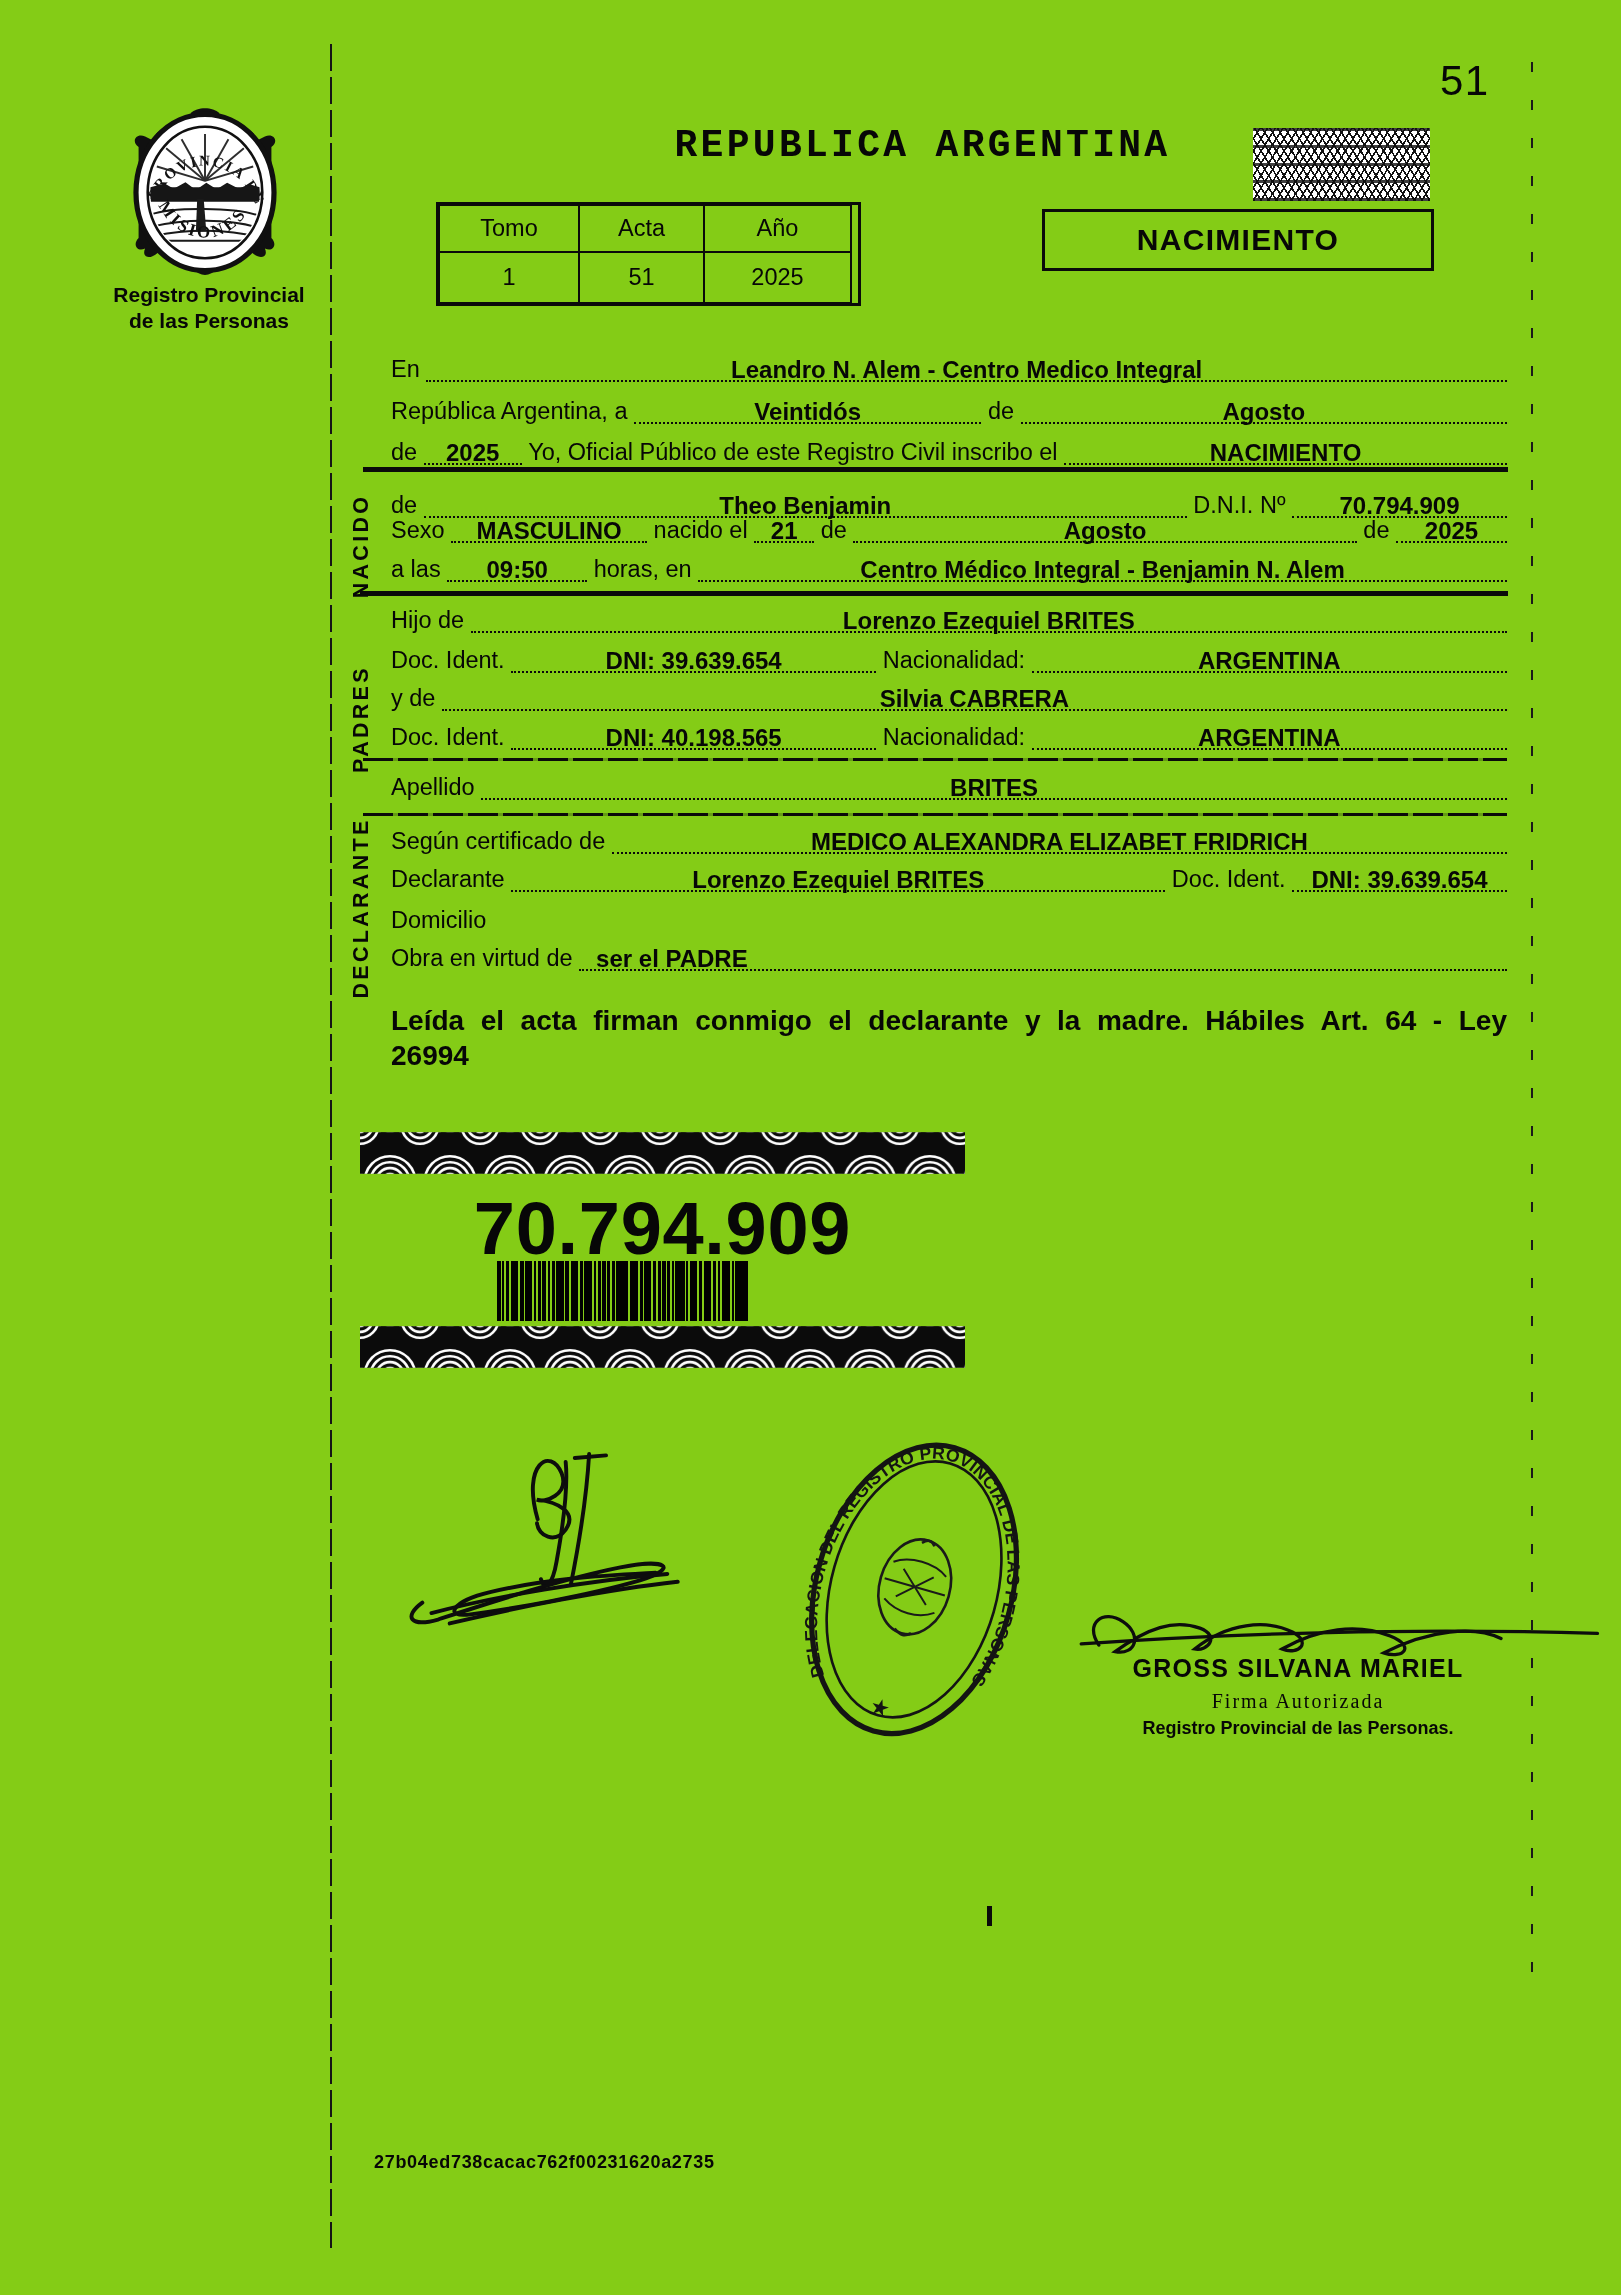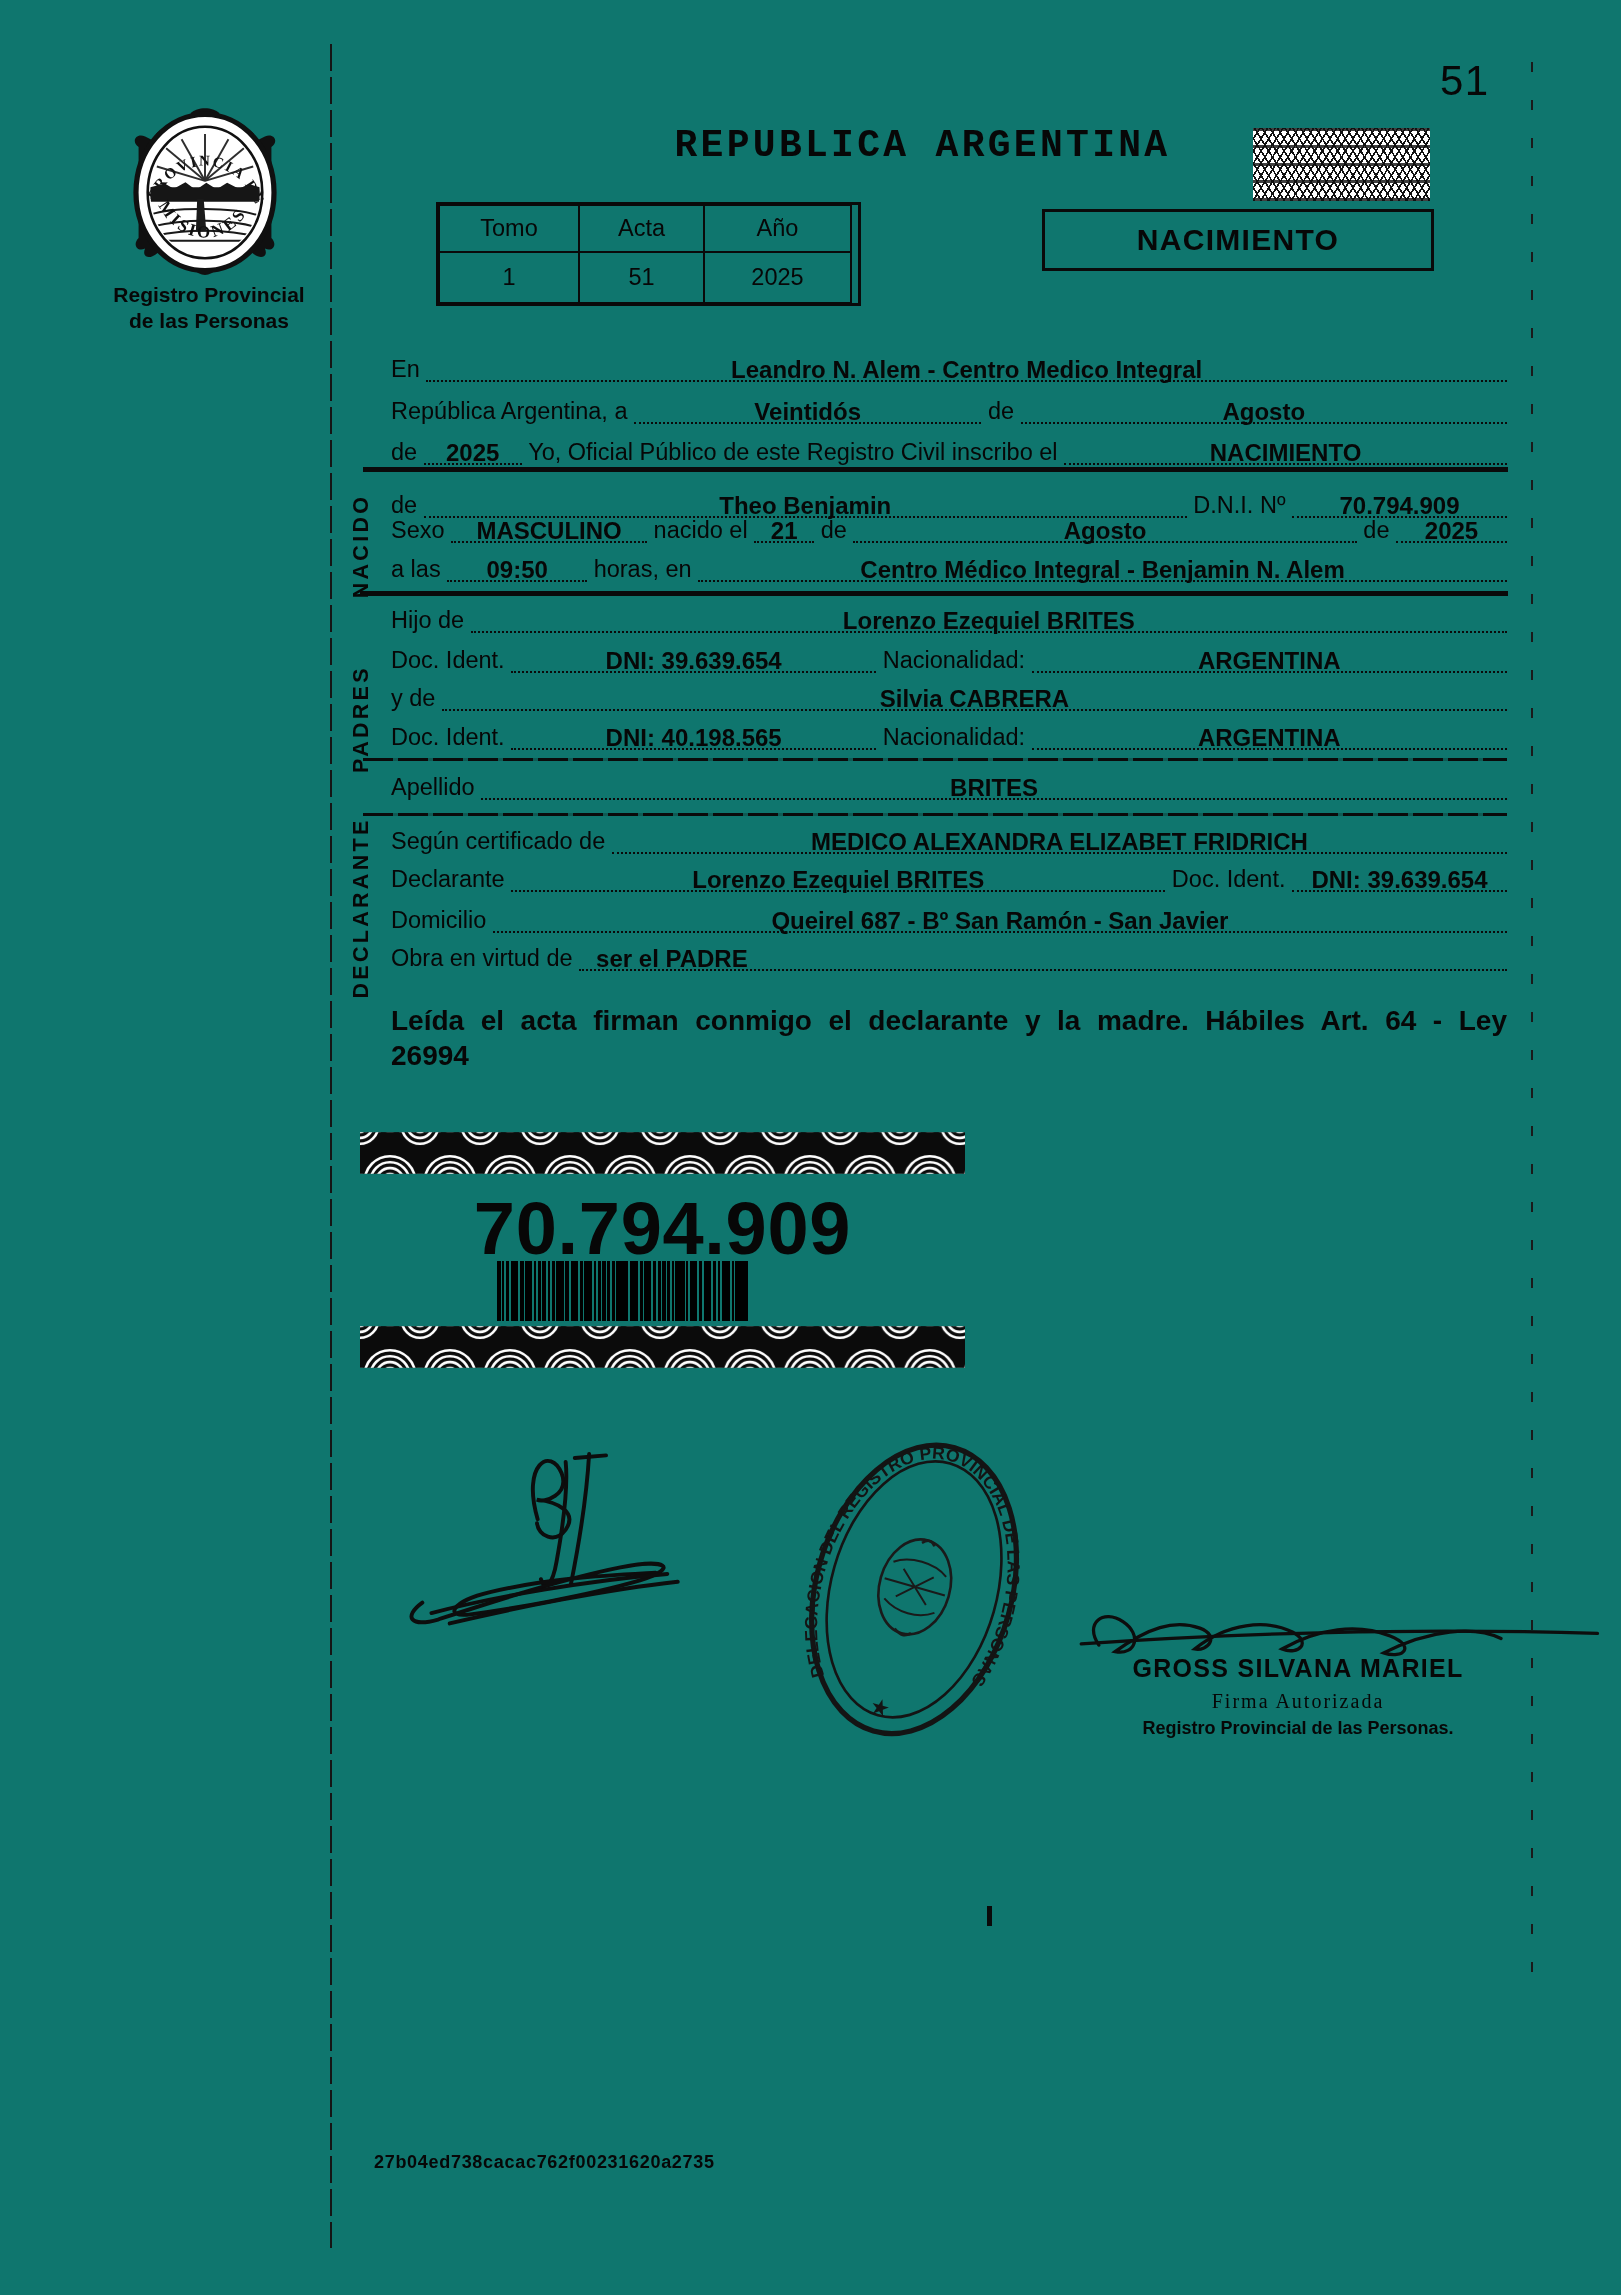--- a/index.html
+++ b/index.html
@@ -1,16 +1,16 @@
 <!DOCTYPE html>
 <html style="font-size:10.4px"><head>
 <meta charset="utf-8">
 <style>
   html,body{margin:0;padding:0;background:#e8e8e8;}
-  #doc{position:relative;width:1622px;height:2295px;background:#0f766e;overflow:hidden;
+  #doc{position:relative;width:1622px;height:2295px;background:#84cc16;overflow:hidden;
        font-family:"Liberation Sans",sans-serif;color:#070707;}
 
   
   .vline-left{position:absolute;left:330px;top:44px;width:2px;height:2204px;
     background:repeating-linear-gradient(180deg,#151515 0 27px,transparent 27px 33px);}
   .vline-right{position:absolute;left:1531px;top:62px;width:2px;height:1930px;
     background:repeating-linear-gradient(180deg,#1a1a1a 0 10.4px,transparent 10.4px 38px);}
 
   .pageno{position:absolute;left:1440px;top:57px;font-size:42px;letter-spacing:1.3px;}
 
@@ -289,23 +289,20 @@
         <span class="v">Lorenzo Ezequiel BRITES</span>
       </span>
     <span class="mid">Doc. Ident.</span>
     <span class="fl" style="flex:0 0 215px;">
         <span class="v">DNI: 39.639.654</span>
       </span>
   </div>
 
   <div class="row" style="top:887px;">
     <span class="lbl">Domicilio</span>
-    <span class="fl grow">
-        <span class="v">Queirel 687 - Bº San Ramón - San Javier</span>
-      </span>
   </div>
 
   <div class="row" style="top:925px;">
     <span class="lbl">Obra en virtud de</span>
     <span class="fl grow left">
         <span class="v">ser el PADRE</span>
       </span>
   </div>
 
   <div class="closing">

